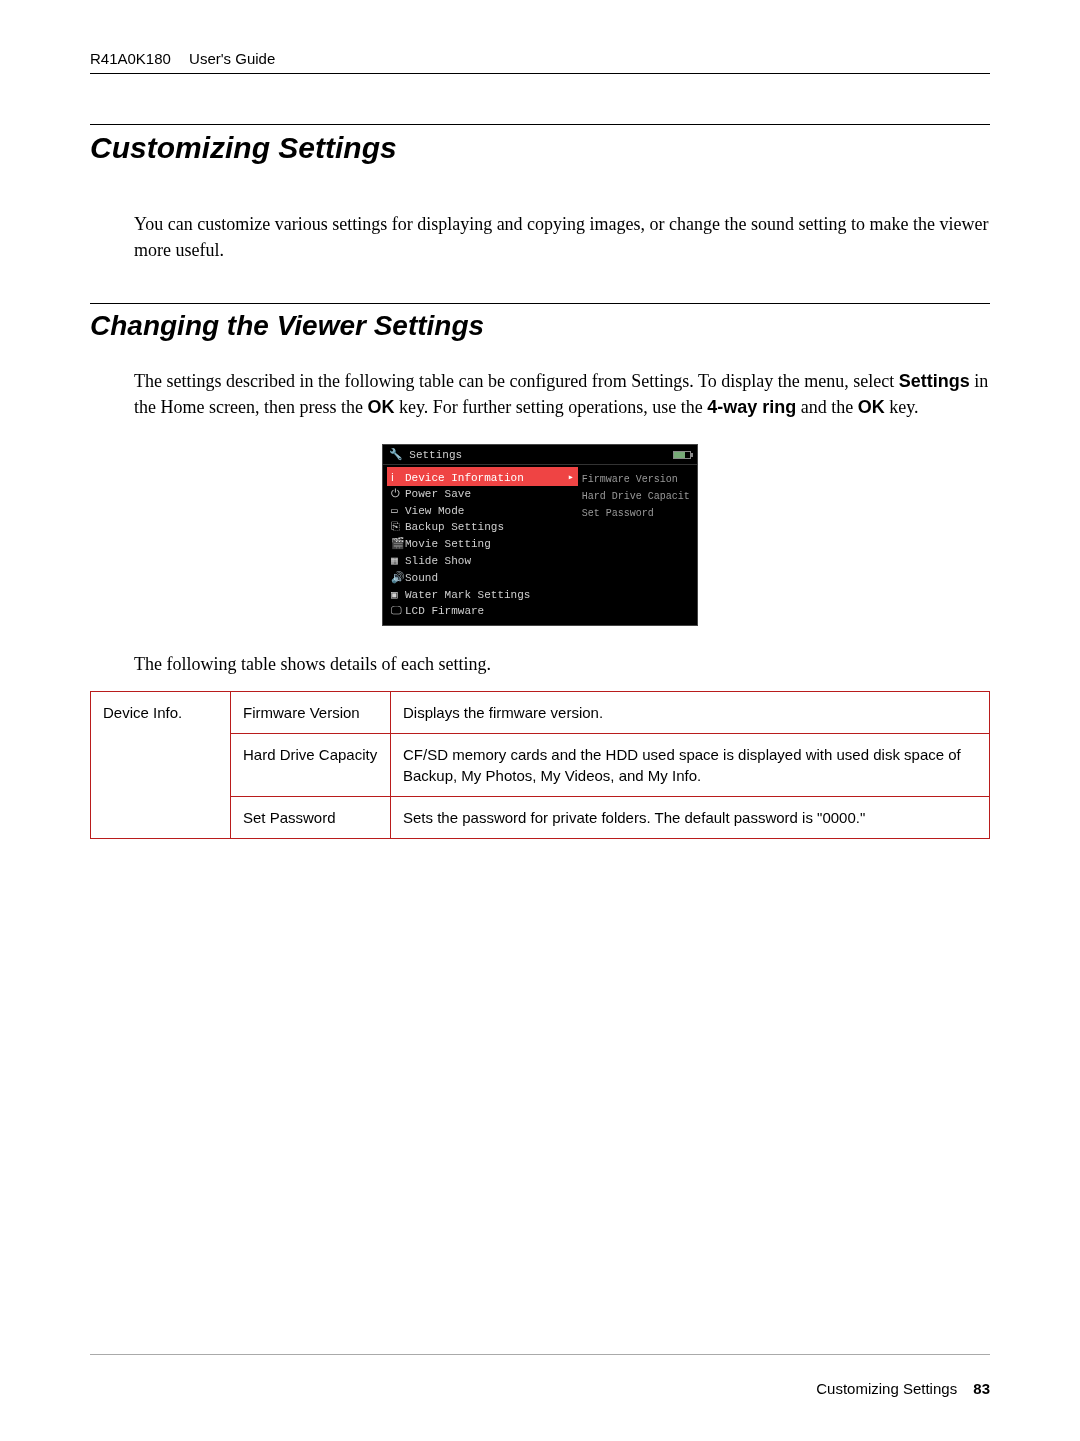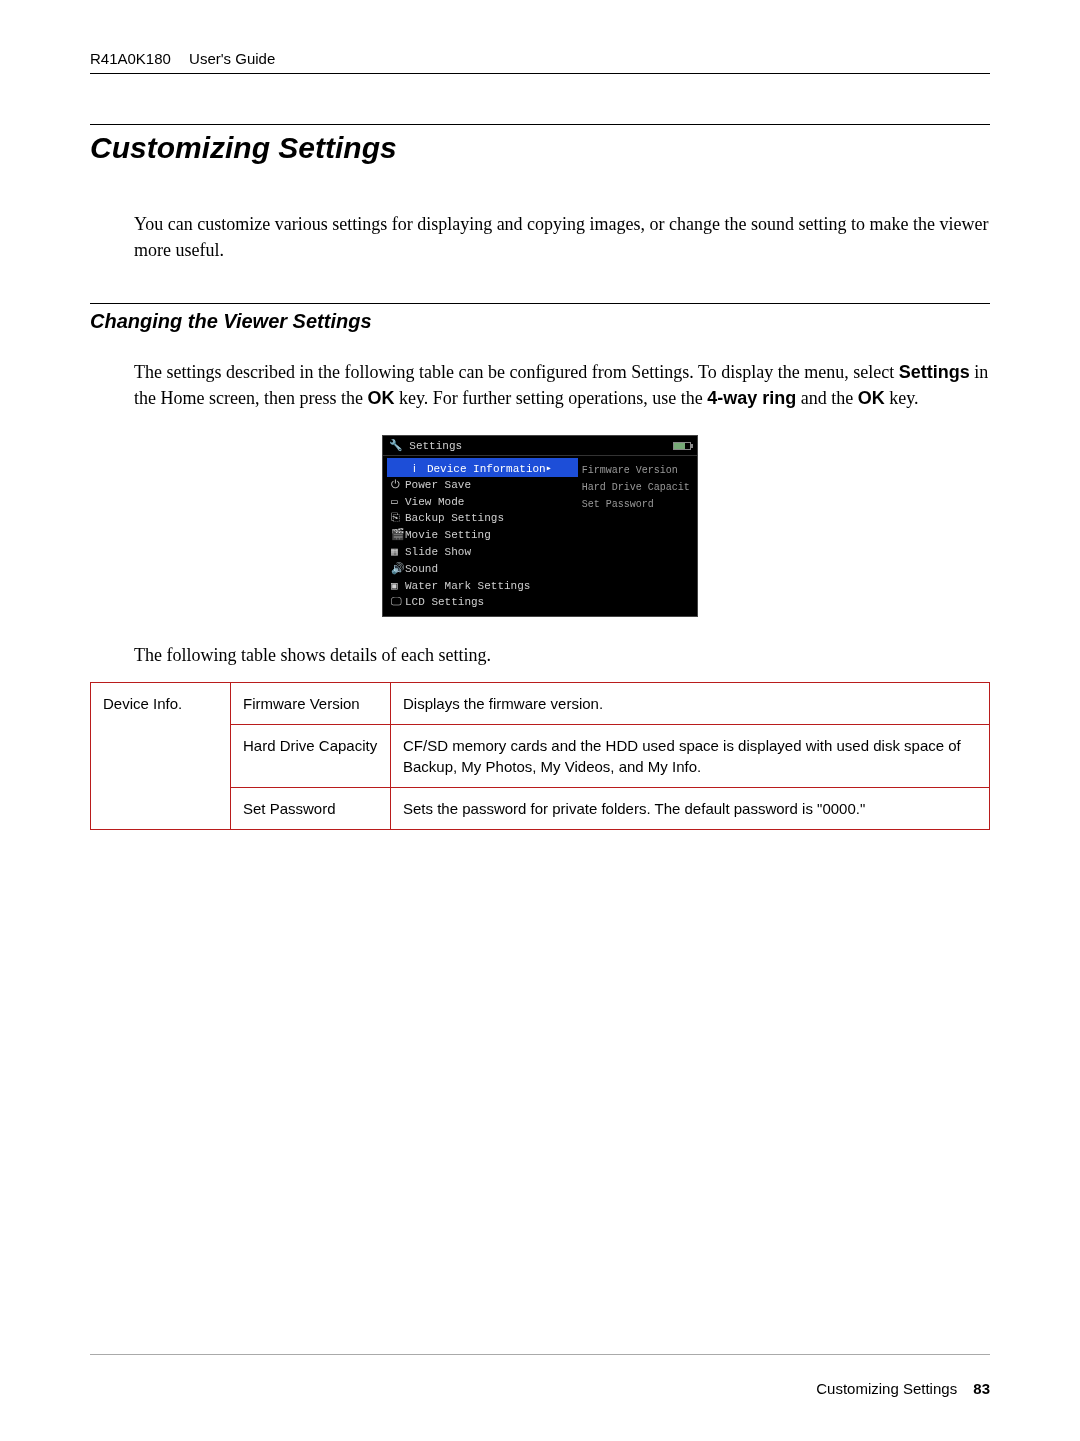--- a/index.html
+++ b/index.html
@@ -42,21 +42,21 @@
     font-size: 18px;
     line-height: 1.45;
     margin-left: 44px;
     margin-bottom: 40px;
   }
   .section-divider { border-top: 1px solid #000; margin-bottom: 6px; }
   .section-title {
     font-family: Arial, Helvetica, sans-serif;
     font-weight: bold;
     font-style: italic;
-    font-size: 20px;
+    font-size: 28px;
     margin-bottom: 26px;
   }
   .section-body {
     font-family: Georgia, 'Times New Roman', serif;
     font-size: 18px;
     line-height: 1.45;
     margin-left: 44px;
     margin-bottom: 24px;
   }
   .bold-sans { font-family: Arial, Helvetica, sans-serif; font-weight: bold; }
@@ -93,24 +93,24 @@
     padding: 6px 4px;
     color: #999;
     font-size: 10px;
     line-height: 1.7;
   }
   .menu-item {
     padding: 2px 4px;
     white-space: nowrap;
   }
   .menu-item.sel {
-    background: #1d4ed8;
+    background: #ef4444;
     color: #fff;
     display: flex;
-    justify-content: center;
+    justify-content: space-between;
     align-items: center;
   }
   .menu-item.sel .arrow { font-size: 10px; }
   .micon { display: inline-block; width: 14px; }
   .caption {
     font-family: Georgia, 'Times New Roman', serif;
     font-size: 18px;
     margin-left: 44px;
     margin-bottom: 16px;
   }
@@ -180,21 +180,21 @@
             <span><span class="micon">ℹ</span><span>Device Information</span></span>
             <span class="arrow">▸</span>
           </div>
           <div class="menu-item"><span class="micon">⏻</span><span>Power Save</span></div>
           <div class="menu-item"><span class="micon">▭</span><span>View Mode</span></div>
           <div class="menu-item"><span class="micon">⎘</span><span>Backup Settings</span></div>
           <div class="menu-item"><span class="micon">🎬</span><span>Movie Setting</span></div>
           <div class="menu-item"><span class="micon">▦</span><span>Slide Show</span></div>
           <div class="menu-item"><span class="micon">🔊</span><span>Sound</span></div>
           <div class="menu-item"><span class="micon">▣</span><span>Water Mark Settings</span></div>
-          <div class="menu-item"><span class="micon">🖵</span><span>LCD Settings</span></div>
+          <div class="menu-item"><span class="micon">🖵</span><span>LCD Firmware</span></div>
         </div>
         <div class="shot-right">
           <div>Firmware Version</div>
           <div>Hard Drive Capacit</div>
           <div>Set Password</div>
         </div>
       </div>
     </div>
   </div>
 

